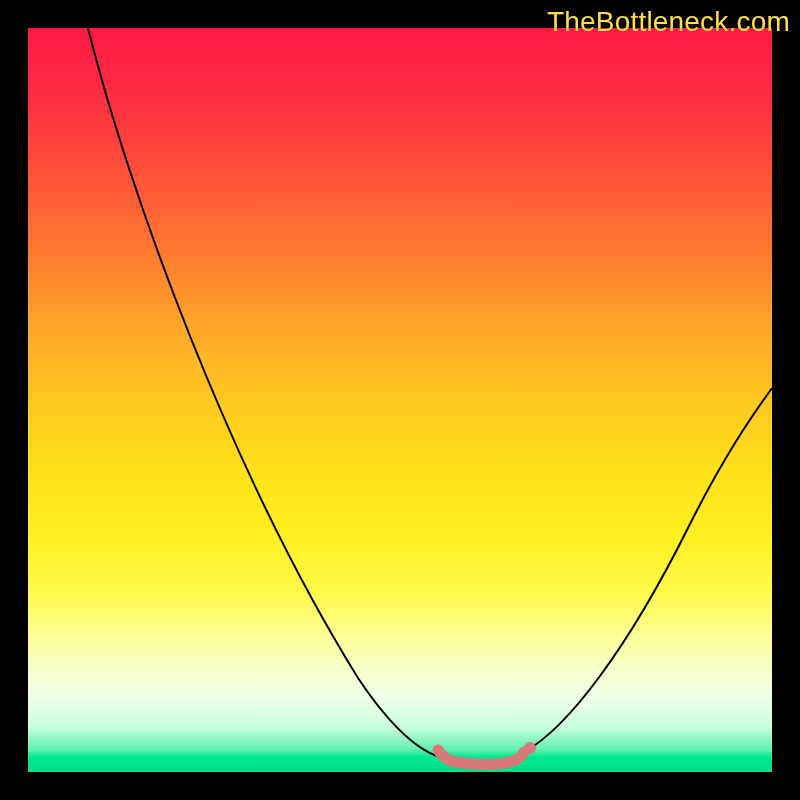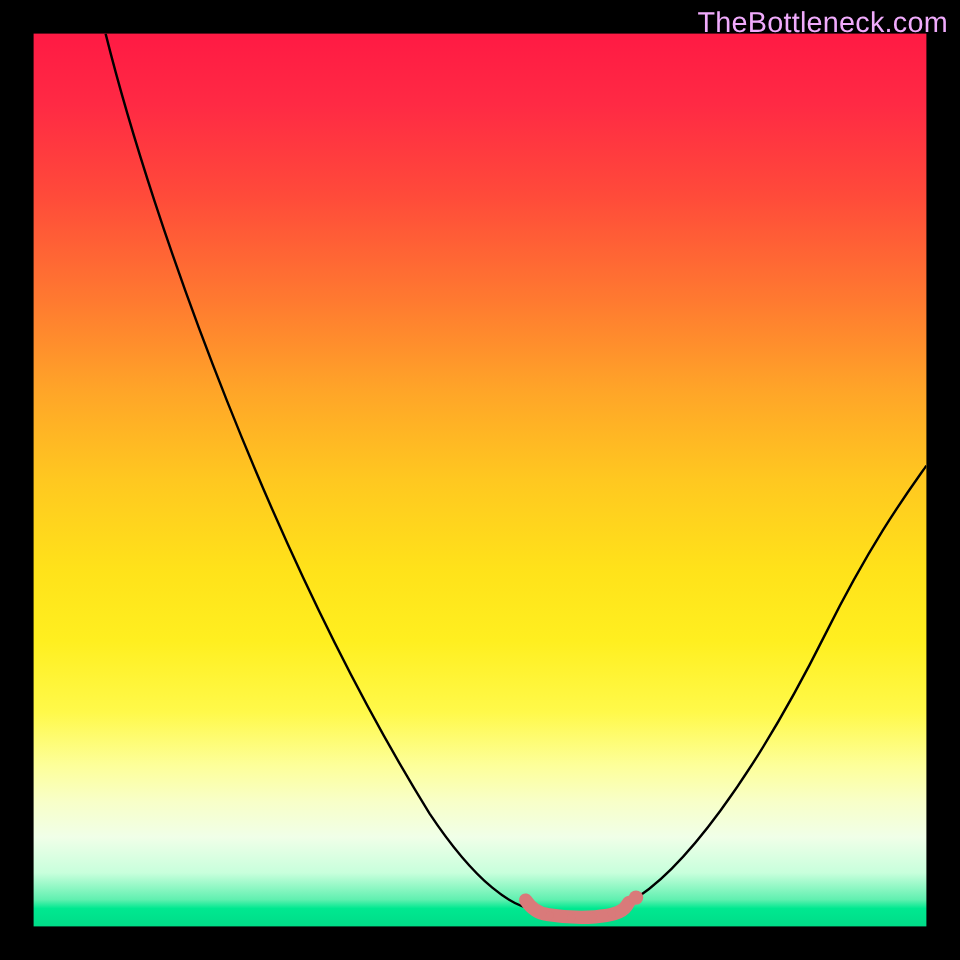--- a/index.html
+++ b/index.html
@@ -33,23 +33,23 @@
       #c8ffdc 94%,
       #60f0b0 97%,
       #00e890 98%,
       #00dc88 100%
     );
   }
   .watermark {
     position: absolute;
     top: 6px;
     right: 10px;
-    font-size: 24px;
+    font-size: 28px;
     font-weight: 500;
-    color: #f0abfc;
+    color: #fde047;
     letter-spacing: 0.2px;
   }
   svg.overlay {
     position: absolute;
     top: 0;
     left: 0;
     width: 744px;
     height: 744px;
   }
 </style>

